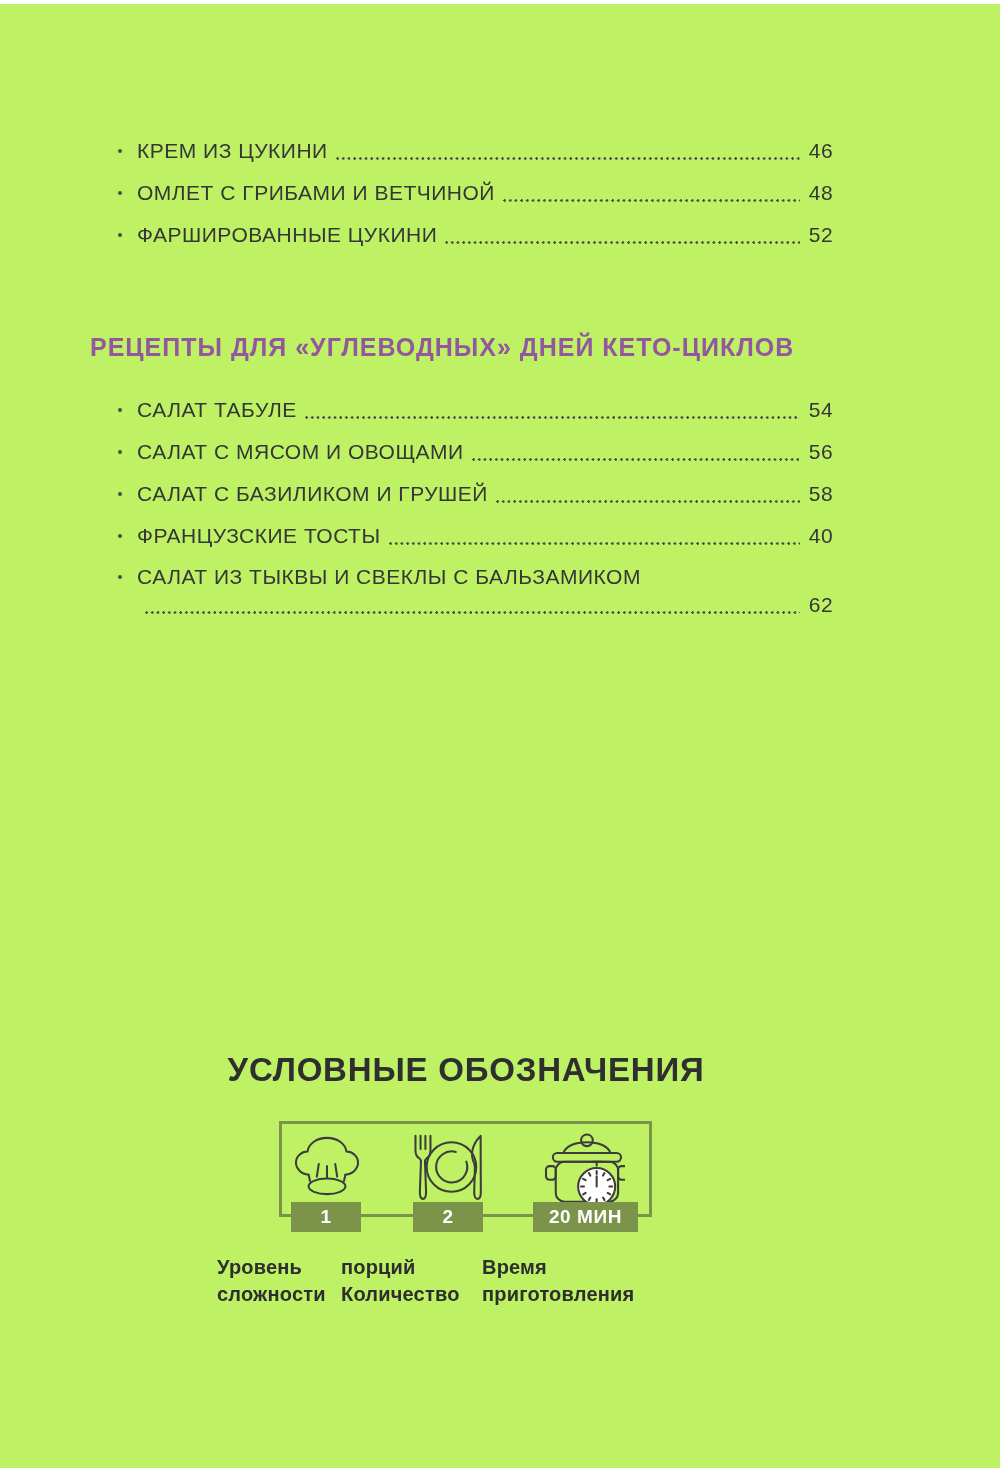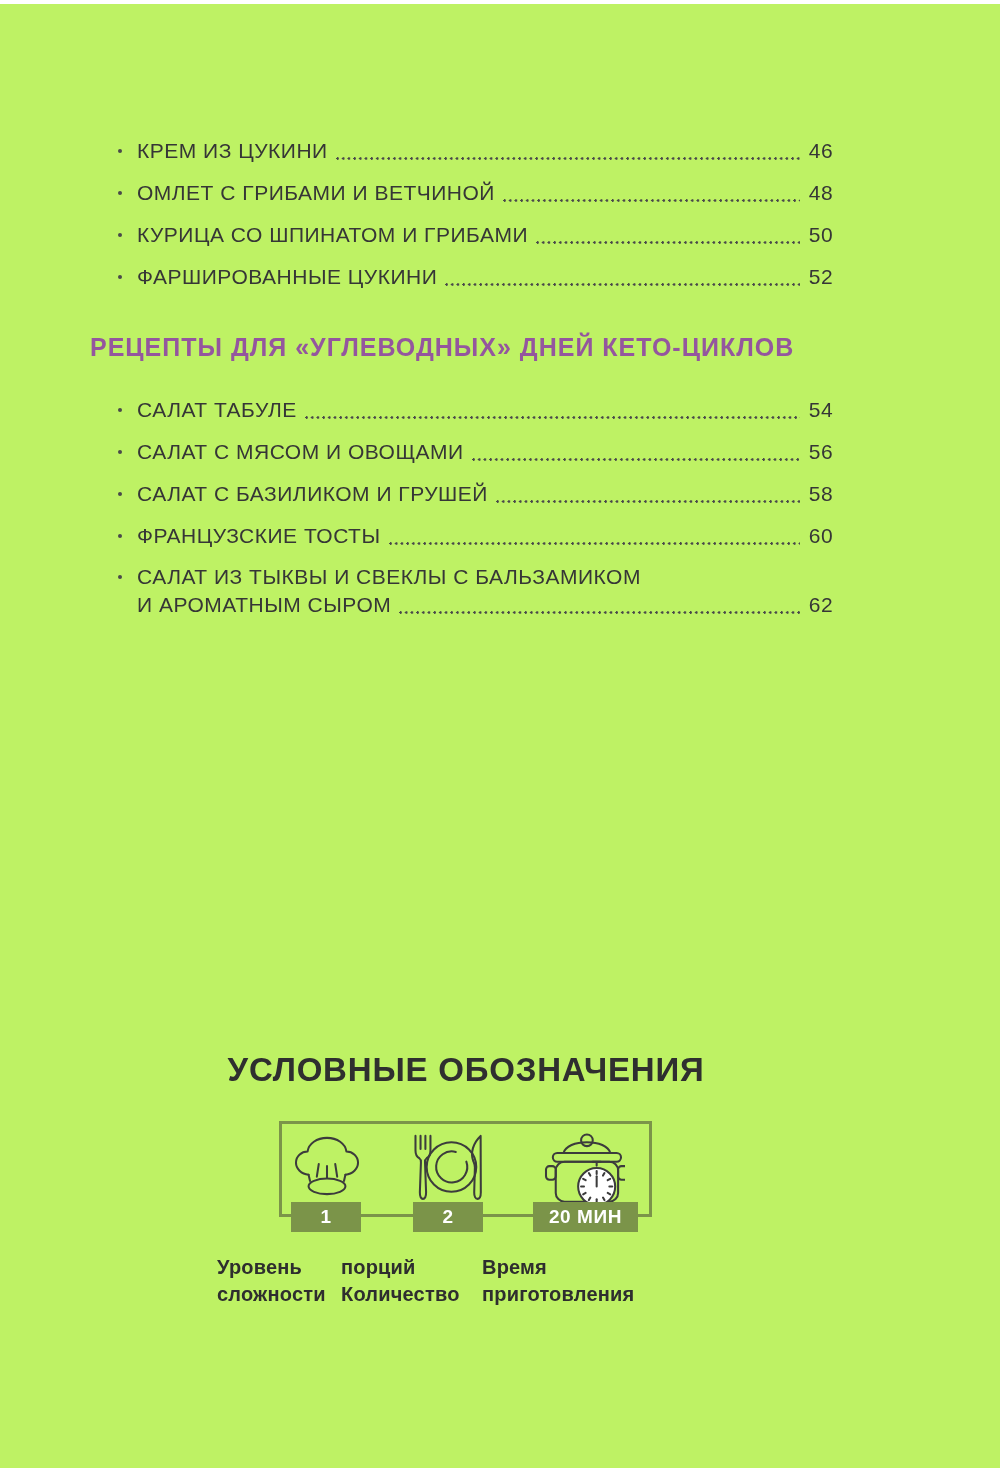--- a/index.html
+++ b/index.html
@@ -91,26 +91,20 @@
         <span class="toc-page">46</span>
       </div>
       <div class="toc-row">
         <span class="bullet"></span>
         <span class="toc-title">ОМЛЕТ С ГРИБАМИ И ВЕТЧИНОЙ</span>
         <span class="leader"></span>
         <span class="toc-page">48</span>
       </div>
       <div class="toc-row">
         <span class="bullet"></span>
-        <span class="toc-title">КУРИЦА СО ШПИНАТОМ И ГРИБАМИ</span>
-        <span class="leader"></span>
-        <span class="toc-page">50</span>
-      </div>
-      <div class="toc-row">
-        <span class="bullet"></span>
         <span class="toc-title">ФАРШИРОВАННЫЕ ЦУКИНИ</span>
         <span class="leader"></span>
         <span class="toc-page">52</span>
       </div>
     </div>
 
   <h2 class="section-heading">РЕЦЕПТЫ ДЛЯ «УГЛЕВОДНЫХ» ДНЕЙ КЕТО-ЦИКЛОВ</h2>
 
   <div class="toc-section" id="toc-section-2">
       <div class="toc-row">
@@ -128,29 +122,28 @@
       <div class="toc-row">
         <span class="bullet"></span>
         <span class="toc-title">САЛАТ С БАЗИЛИКОМ И ГРУШЕЙ</span>
         <span class="leader"></span>
         <span class="toc-page">58</span>
       </div>
       <div class="toc-row">
         <span class="bullet"></span>
         <span class="toc-title">ФРАНЦУЗСКИЕ ТОСТЫ</span>
         <span class="leader"></span>
-        <span class="toc-page">60</span>
+        <span class="toc-page">40</span>
       </div>
       <div class="toc-row compact compact-first">
         <span class="bullet"></span>
         <span class="toc-title">САЛАТ ИЗ ТЫКВЫ И СВЕКЛЫ С БАЛЬЗАМИКОМ</span>
       </div>
       <div class="toc-row compact">
         <span class="indent"></span>
-        <span class="toc-title">И АРОМАТНЫМ СЫРОМ</span>
         <span class="leader"></span>
         <span class="toc-page">62</span>
       </div>
     </div>
 
   <h3 class="legend-heading">УСЛОВНЫЕ ОБОЗНАЧЕНИЯ</h3>
 
   <div class="legend-box">
 
     <span class="legend-icon icon-hat">

